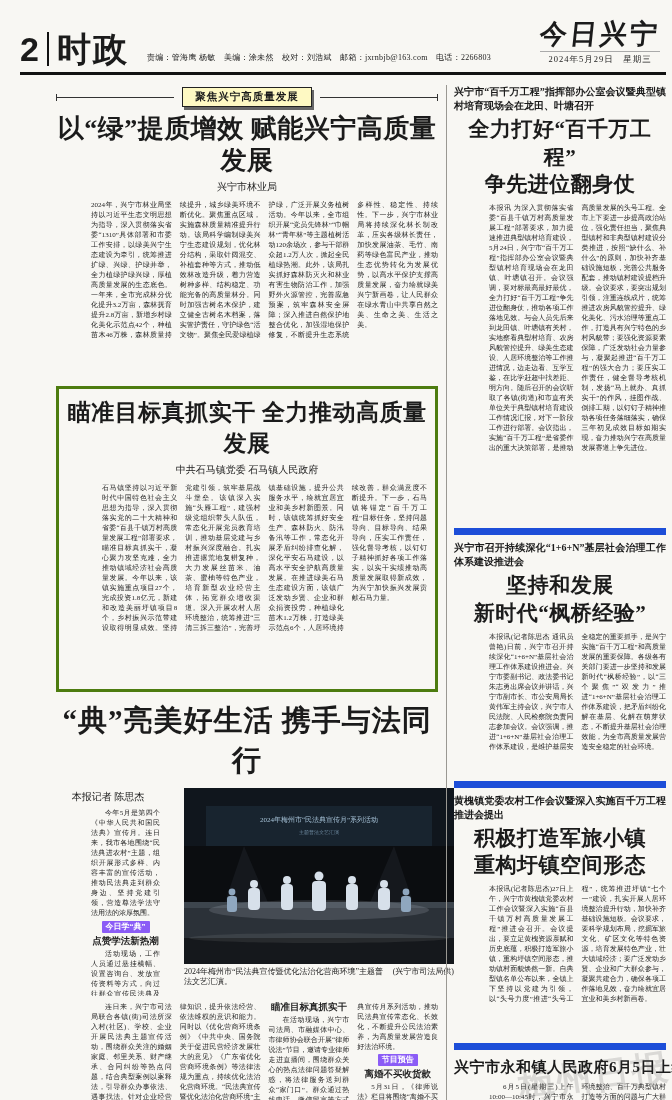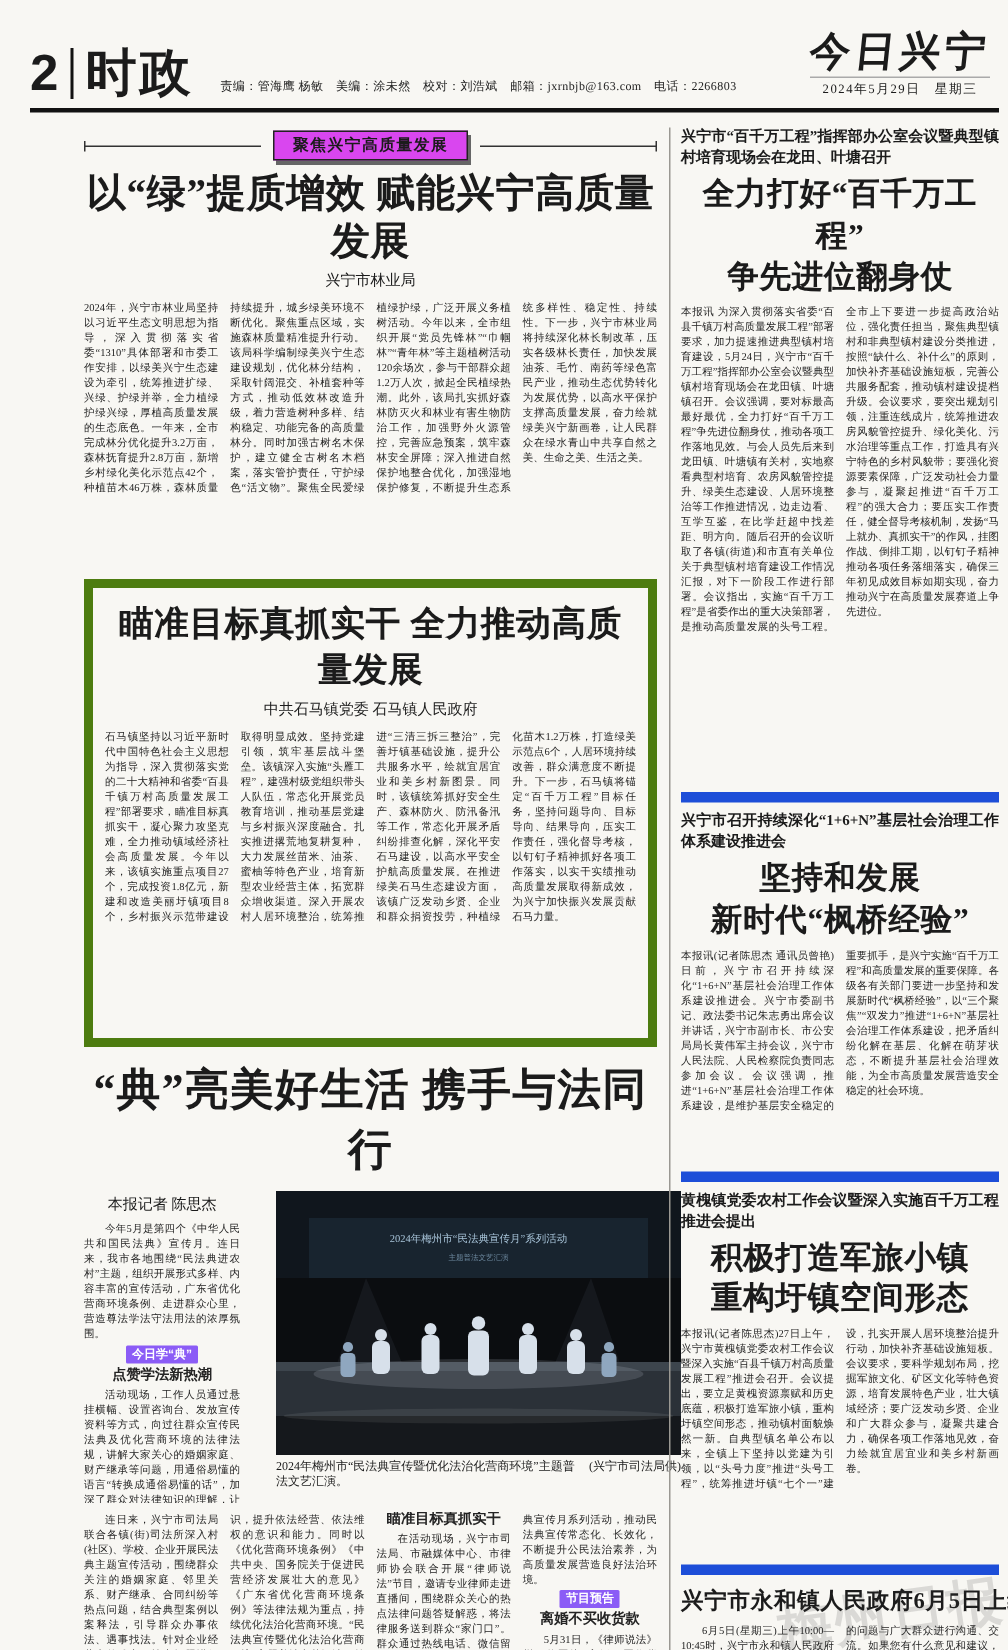--- a/index.html
+++ b/index.html
@@ -19,37 +19,37 @@
   .section { font-family:"Liberation Sans","DejaVu Sans",sans-serif; font-weight:bold; font-size:34px; line-height:1; letter-spacing:2px; }
   .staff { font-size:8px; color:#222; margin-left:10px; padding-bottom:3px; letter-spacing:.3px; }
   .masthead { text-align:center; padding-right:6px; }
   .brand { font-size:27px; font-weight:bold; transform:skewX(-6deg); letter-spacing:3px; line-height:1.05; }
   .pubdate { font-size:8.5px; margin-top:3px; letter-spacing:1px; border-top:1px solid #aaa; padding-top:2px; }
   
   .main { margin-left:36px; margin-top:10px; display:grid; grid-template-columns:382px 220px; column-gap:8px; }
   .colL {}
   .colR { border-left:1px solid #9a9892; padding-left:7px; }
   
-  .body-txt { font-size:7px; line-height:10px; text-align:justify; color:#242424; overflow:hidden; }
+  .body-txt { font-size:7px; line-height:10px; text-align:justify; color:#242424; overflow:hidden;margin-left:35px; }
   .body-txt p { text-indent:2em; }
   .byline { font-size:10px; text-align:center; margin:4px 0 6px; }
   .tag { display:inline-block; background:#8b5cf6; color:#fff; font-size:8px; font-weight:bold;
          padding:1px 4px; border-radius:1px; font-family:"Liberation Sans",sans-serif; }
   .subhead { font-size:9.5px; font-weight:bold; text-align:center; margin:3px 0; text-indent:0 !important; }
   
   .kicker-row { display:flex; align-items:center; margin:2px 0 6px; }
   .kline { flex:1; height:1px; background:#333; position:relative; }
   .kline::before { content:""; position:absolute; top:-3px; width:1px; height:7px; background:#333; }
   .kline.l::before { left:0; } .kline.r::before { right:0; }
-  .kicker { margin:0 8px; background:#d946ef; border:1px solid #222; box-shadow:2px 3px 0 #666;
+  .kicker { margin:0 8px; background:#fef9c3; border:1px solid #222; box-shadow:2px 3px 0 #666;
             font-size:10.5px; font-weight:bold; padding:2px 12px; letter-spacing:1px; }
   .hl-green { font-size:26px; font-weight:bold; text-align:center; letter-spacing:.5px; line-height:1.2; }
   .green-body { height:178px; column-count:4; column-gap:8px; margin-top:2px; }
   
-  .shima-box { border:6px solid #4d7c0f; margin-top:8px; padding:8px 8px 8px; }
+  .shima-box { border:3px solid #4d7c0f; margin-top:8px; padding:8px 8px 8px; }
   .hl-shima { font-size:23px; font-weight:bold; text-align:center; letter-spacing:.5px; }
   .shima-body { height:198px; column-count:4; column-gap:8px; }
   
   .dian { margin-top:9px; }
   .dian-eyebrow { font-size:10.5px; text-align:center; letter-spacing:1px; }
   .hl-dian { font-size:29px; font-weight:bold; text-align:center; letter-spacing:1px; margin-top:2px; }
   .dian-row { display:flex; gap:24px; margin-top:7px; }
   .dian-side { width:104px; flex:0 0 104px; }
   .dian-side .body-txt { height:200px; }
   .photo-wrap { flex:1; }
@@ -111,21 +111,21 @@
         <div class="byline">中共石马镇党委 石马镇人民政府</div>
         <div class="body-txt shima-body">石马镇坚持以习近平新时代中国特色社会主义思想为指导，深入贯彻落实党的二十大精神和省委“百县千镇万村高质量发展工程”部署要求，瞄准目标真抓实干，凝心聚力攻坚克难，全力推动镇域经济社会高质量发展。今年以来，该镇实施重点项目27个，完成投资1.8亿元，新建和改造美丽圩镇项目8个，乡村振兴示范带建设取得明显成效。坚持党建引领，筑牢基层战斗堡垒。该镇深入实施“头雁工程”，建强村级党组织带头人队伍，常态化开展党员教育培训，推动基层党建与乡村振兴深度融合。扎实推进撂荒地复耕复种，大力发展丝苗米、油茶、蜜柚等特色产业，培育新型农业经营主体，拓宽群众增收渠道。深入开展农村人居环境整治，统筹推进“三清三拆三整治”，完善圩镇基础设施，提升公共服务水平，绘就宜居宜业和美乡村新图景。同时，该镇统筹抓好安全生产、森林防火、防汛备汛等工作，常态化开展矛盾纠纷排查化解，深化平安石马建设，以高水平安全护航高质量发展。在推进绿美石马生态建设方面，该镇广泛发动乡贤、企业和群众捐资投劳，种植绿化苗木1.2万株，打造绿美示范点6个，人居环境持续改善，群众满意度不断提升。下一步，石马镇将锚定“百千万工程”目标任务，坚持问题导向、目标导向、结果导向，压实工作责任，强化督导考核，以钉钉子精神抓好各项工作落实，以实干实绩推动高质量发展取得新成效，为兴宁加快振兴发展贡献石马力量。</div>
       </div>
 
       <div class="dian">
         <div class="hl-dian">“典”亮美好生活 携手与法同行</div>
         <div class="dian-row">
           <div class="dian-side">
             <div class="byline" style="margin:2px 0 4px;">本报记者 陈思杰</div>
             <div class="body-txt" style="height:188px;">
-              <p>今年5月是第四个《中华人民共和国民法典》宣传月。连日来，我市各地围绕“民法典进农村”主题，组织开展形式多样、内容丰富的宣传活动，广东省优化营商环境条例、走进群众心里，营造尊法学法守法用法的浓厚氛围。</p>
+              <p>今年5月是第四个《中华人民共和国民法典》宣传月。连日来，我市各地围绕“民法典进农村”主题，组织开展形式多样、内容丰富的宣传活动，推动民法典走到群众身边、坚持党建引领，营造尊法学法守法用法的浓厚氛围。</p>
               <div style="text-align:center;margin:3px 0 1px;"><span class="tag">今日学“典”</span></div>
               <div class="subhead">点赞学法新热潮</div>
               <p>活动现场，工作人员通过悬挂横幅、设置咨询台、发放宣传资料等方式，向过往群众宣传民法典及优化营商环境的法律法规，讲解大家关心的婚姻家庭、财产继承等问题，用通俗易懂的语言“转换成通俗易懂的话”，加深了群众对法律知识的理解，让群众不仅能听得懂，更能用得上。</p>
             </div>
           </div>
           <div class="photo-wrap">
 
             <svg class="photo" viewBox="0 0 270 176" xmlns="http://www.w3.org/2000/svg">
               <rect width="270" height="176" fill="#0b0d10"></rect>
               <rect x="0" y="0" width="270" height="58" fill="#10161d"></rect>

